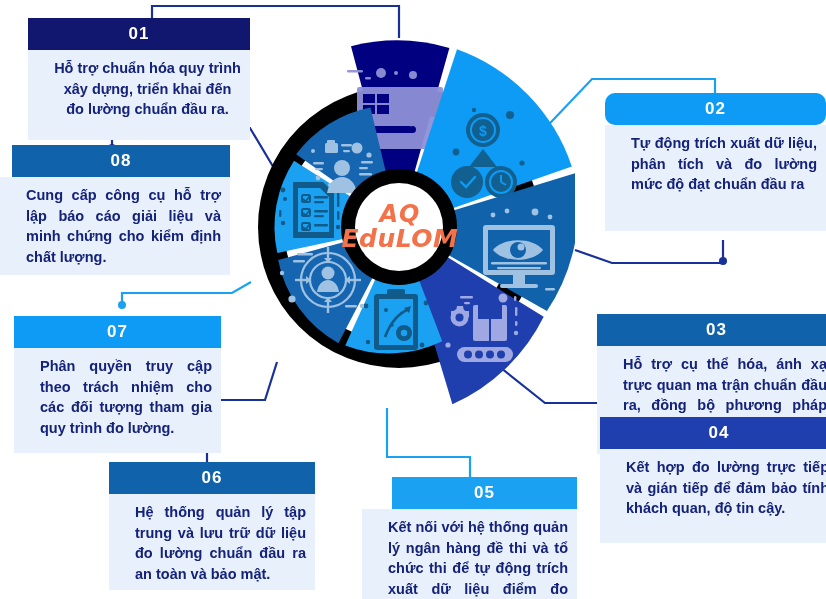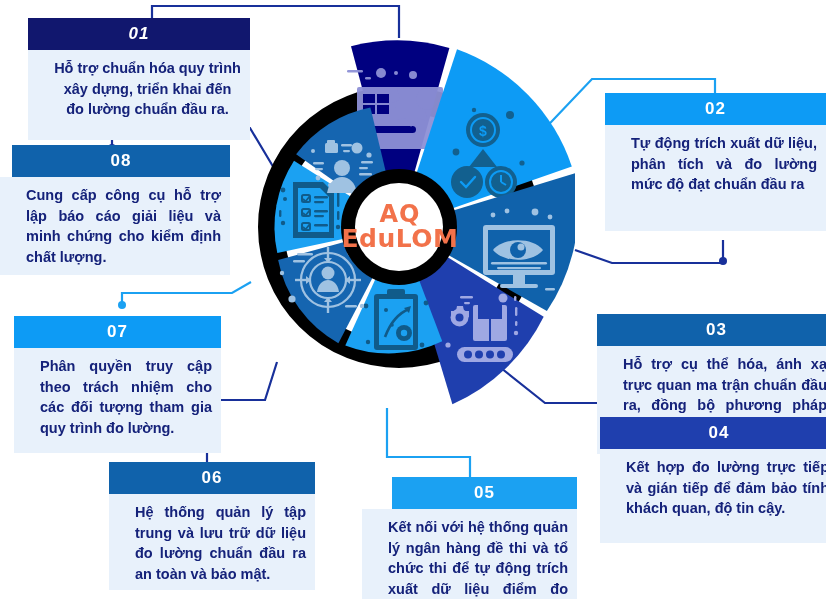--- a/index.html
+++ b/index.html
@@ -43,20 +43,21 @@
   
   .logo-wrap{
     position:absolute;
     display:flex;align-items:center;justify-content:center;
     flex-direction:column;
   }
   .logo-txt{
     font-family:"DejaVu Sans", sans-serif;
     color:#f2724a;
     font-weight:bold;
+    font-style:italic;
     font-size:24px;
     line-height:1.02;
     letter-spacing:1px;
     text-align:center;
   }
   .logo-txt .l2{font-size:25px;letter-spacing:0.5px;}
 </style>
 </head>
 <body>
 
@@ -290,26 +291,26 @@
   </svg>
 
   <div class="logo-wrap" style="left:355px;top:197px;width:90px;height:60px;">
     <div class="logo-txt">
       <div class="l1">AQ</div>
       <div class="l2">EduLOM</div>
     </div>
   </div>
 
   <div class="card" style="left:28px;top:18px;width:222px;">
-    <div class="hdr" style="background:#11176e;font-style:italic;">01</div>
+    <div class="hdr" style="background:#11176e;">01</div>
     <div class="body ctr" style="height:72px;">Hỗ trợ chuẩn hóa quy trình xây dựng, triển khai đến đo lường chuẩn đầu ra.</div>
   </div>
 
   <div class="card" style="left:605px;top:93px;width:221px;">
-    <div class="hdr" style="background:#0d9bf5;">02</div>
+    <div class="hdr" style="background:#0d9bf5;border-radius:10px;">02</div>
     <div class="body just" style="height:88px;">Tự động trích xuất dữ liệu, phân tích và đo lường mức độ đạt chuẩn đầu ra</div>
   </div>
 
   <div class="card" style="left:597px;top:274px;width:239px;margin-top:40px;">
     <div class="hdr" style="background:#1062ab;">03</div>
     <div class="body just" style="height:90px;">Hỗ trợ cụ thể hóa, ánh xạ trực quan ma trận chuẩn đầu ra, đồng bộ phương pháp giảng dạy và đánh giá</div>
   </div>
 
   <div class="card" style="left:600px;top:417px;width:238px;">
     <div class="hdr" style="background:#1f3fae;">04</div>

